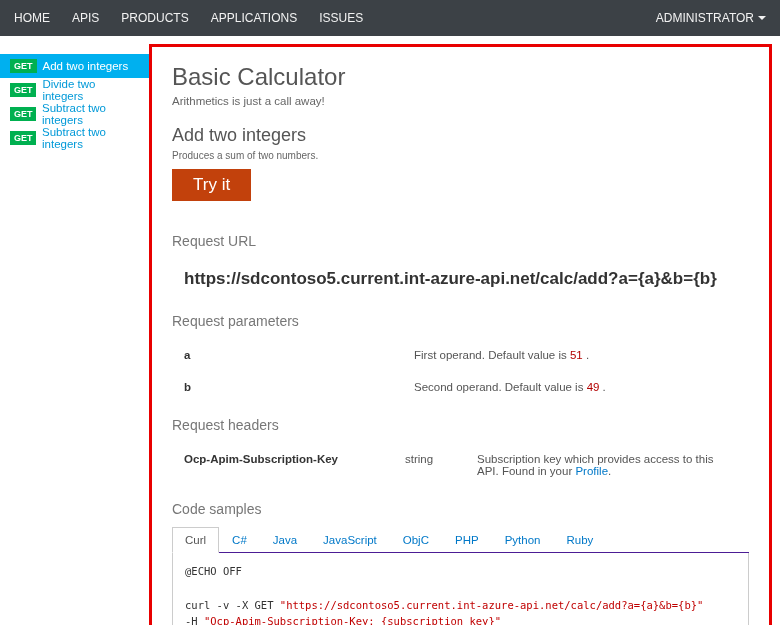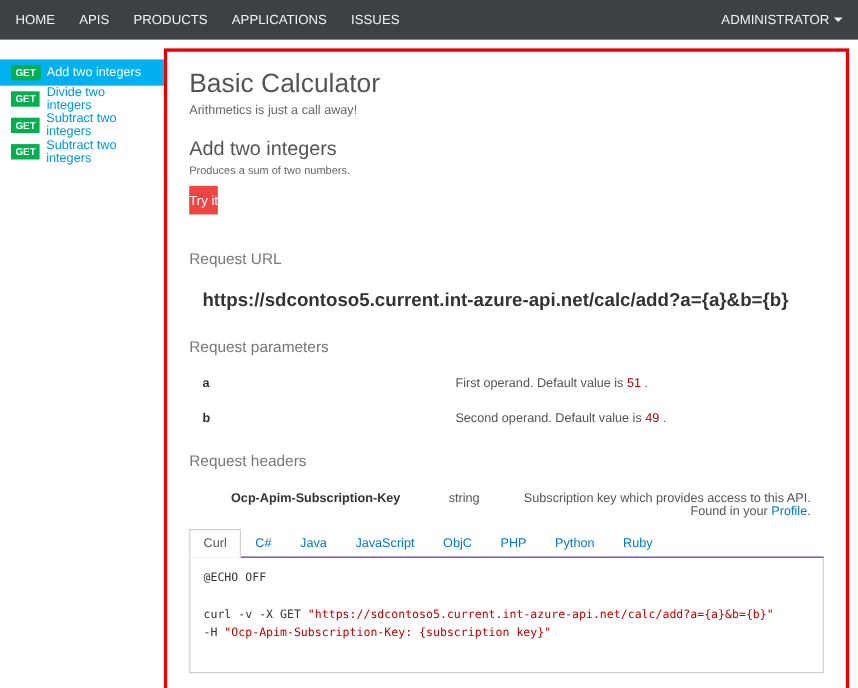--- a/index.html
+++ b/index.html
@@ -72,25 +72,25 @@
     font-size: 24px;
     font-weight: 300;
     color: #555;
     margin-bottom: 4px;
   }
   .page-subtitle { font-size: 11.5px; color: #666; margin-bottom: 18px; }
   h2.op-title { font-size: 18px; font-weight: 400; color: #555; margin-bottom: 4px; }
   .op-desc { font-size: 10px; color: #666; margin-bottom: 8px; }
   .tryit-btn {
     display: inline-block;
-    background: #ef4444;
+    background: #c2410c;
     color: #fff;
     border: none;
-    font-size: 12px;
-    padding: 6px 0;
+    font-size: 17px;
+    padding: 6px 21px;
     margin-bottom: 18px;
     cursor: pointer;
   }
   h3.section-title { font-size: 14px; font-weight: 400; color: #777; margin: 14px 0 10px; }
   .request-url {
     font-size: 17px;
     font-weight: bold;
     color: #333;
     padding: 10px 12px;
   }
@@ -101,24 +101,23 @@
   }
   .param-name { width: 230px; font-weight: bold; color: #333; }
   .param-desc { flex: 1; color: #555; }
   .param-default { color: #b30000; }
   .header-row {
     display: flex;
     align-items: flex-start;
     padding: 10px 12px;
     font-size: 11.5px;
     gap: 12px;
-    text-align: right;
   }
   .header-name { width: 180px; font-weight: bold; color: #333; }
-  .header-type { width: 60px; color: #555; }
+  .header-type { width: 60px; color: #555; margin-left: 29px; }
   .header-desc { flex: 1; color: #555; }
   .header-desc a { color: #0078c8; text-decoration: none; }
   .code-tabs {
     display: flex;
     border-bottom: 1px solid #4c1d95;
     font-size: 11.5px;
   }
   .code-tab {
     padding: 6px 12px;
     cursor: pointer;
@@ -211,20 +210,21 @@
 
     <h3 class="section-title">Request headers</h3>
     <div class="header-row">
       <div class="header-name">Ocp-Apim-Subscription-Key</div>
       <div class="header-type">string</div>
       <div class="header-desc">
         <span>Subscription key which provides access to this API. Found in your </span><a href="#">Profile</a><span>.</span>
       </div>
     </div>
 
+    <h3 class="section-title">Code samples</h3>
     <div class="code-tabs">
       <div class="code-tab active">Curl</div>
       <div class="code-tab">C#</div>
       <div class="code-tab">Java</div>
       <div class="code-tab">JavaScript</div>
       <div class="code-tab">ObjC</div>
       <div class="code-tab">PHP</div>
       <div class="code-tab">Python</div>
       <div class="code-tab">Ruby</div>
     </div>

